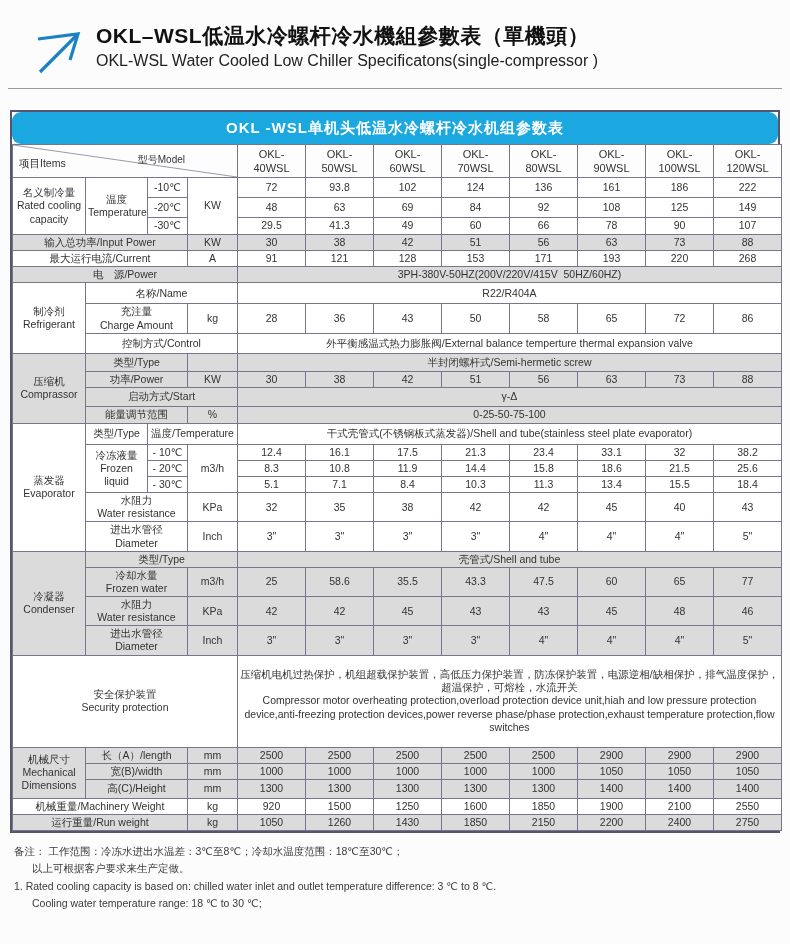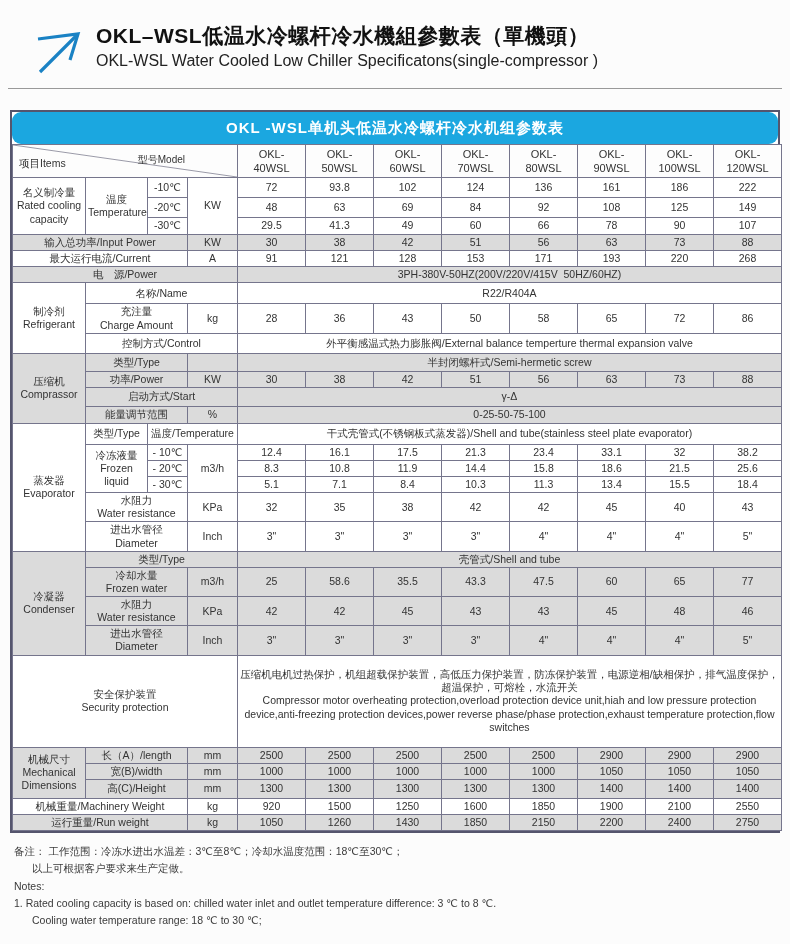--- a/index.html
+++ b/index.html
@@ -391,18 +391,17 @@
             <td>2400</td>
             <td>2750</td>
           </tr>
         </tbody>
     </table>
   </div>
 
   <div class="notes" id="notes">
       <div class="ln">备注：  工作范围：冷冻水进出水温差：3℃至8℃；冷却水温度范围：18℃至30℃；</div>
       <div class="ln i1">以上可根据客户要求来生产定做。</div>
-      <div class="ln">Notes:</div>
       <div class="ln">1. Rated cooling capacity is based on: chilled water inlet and outlet temperature  difference: 3 ℃ to 8 ℃.</div>
       <div class="ln i1">Cooling water temperature  range: 18 ℃ to 30 ℃;</div>
     </div>
 
 </div>
 
 </body></html>

